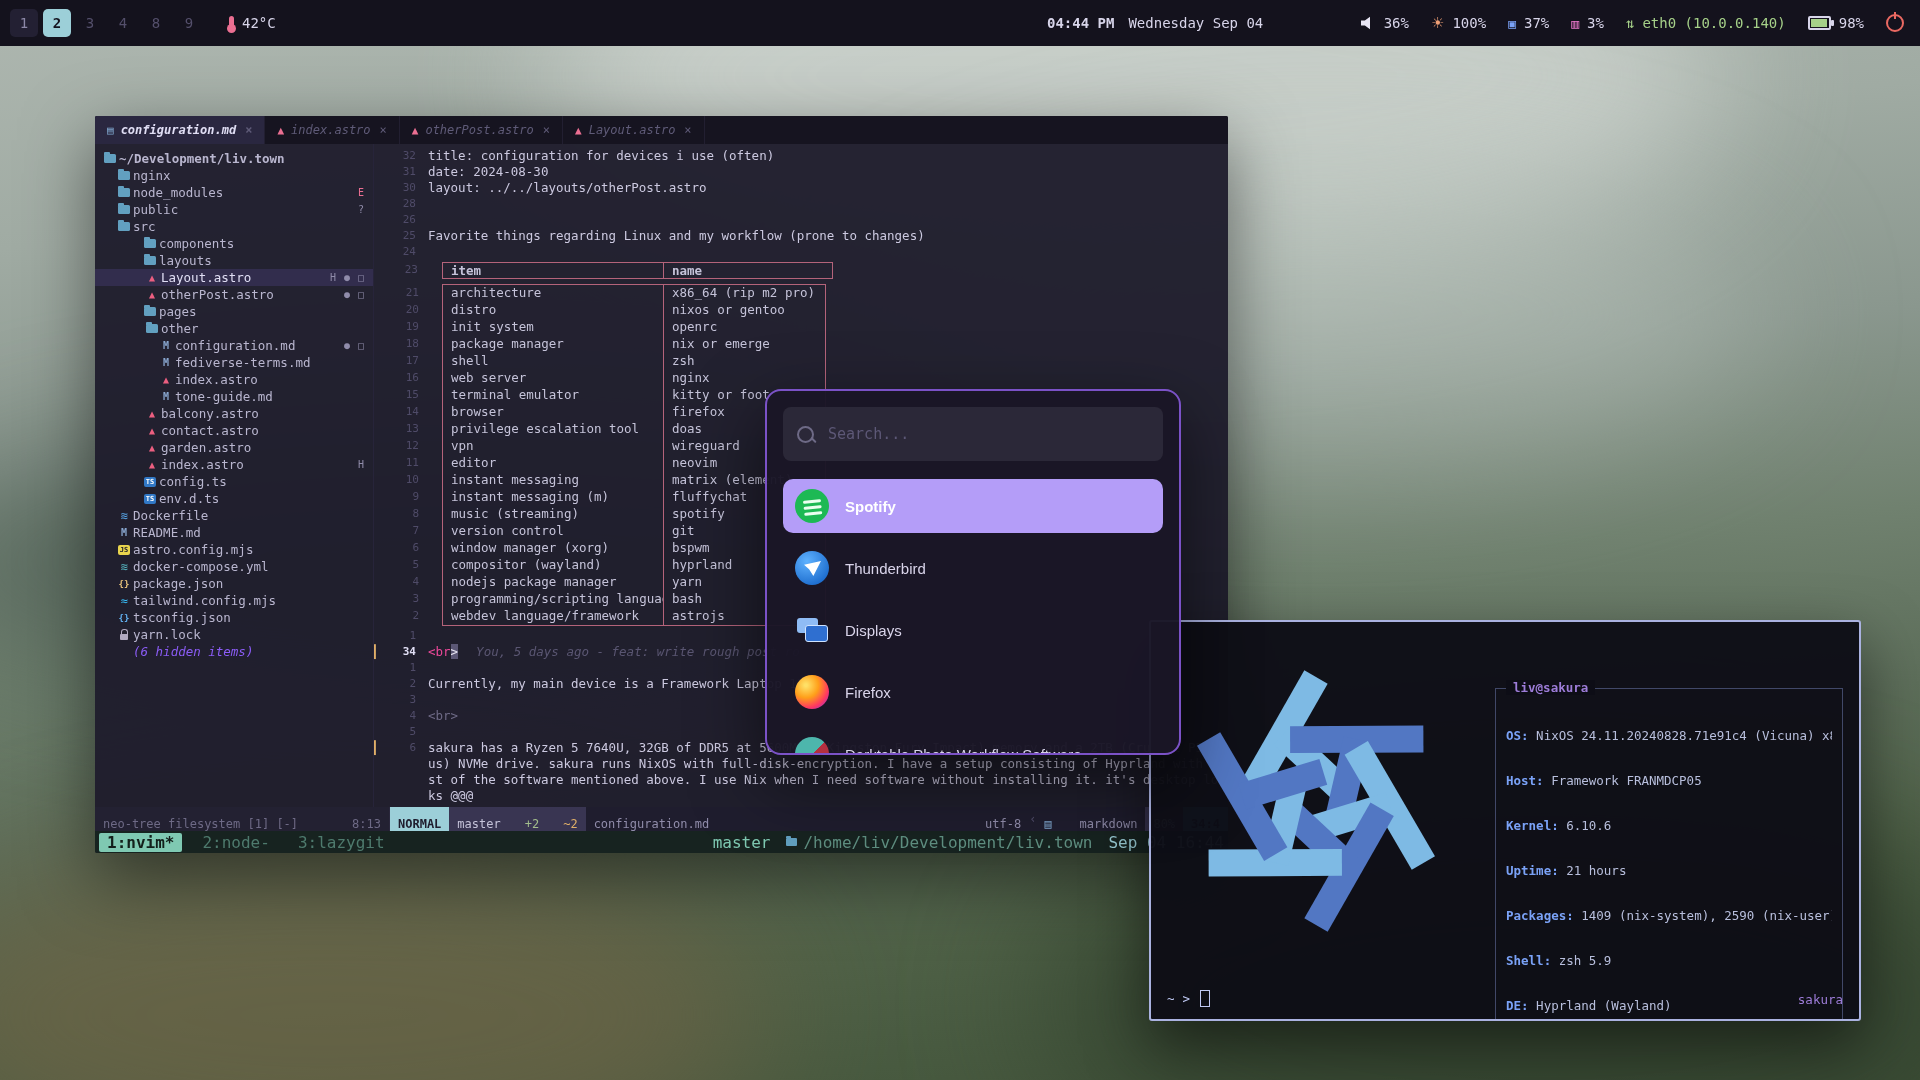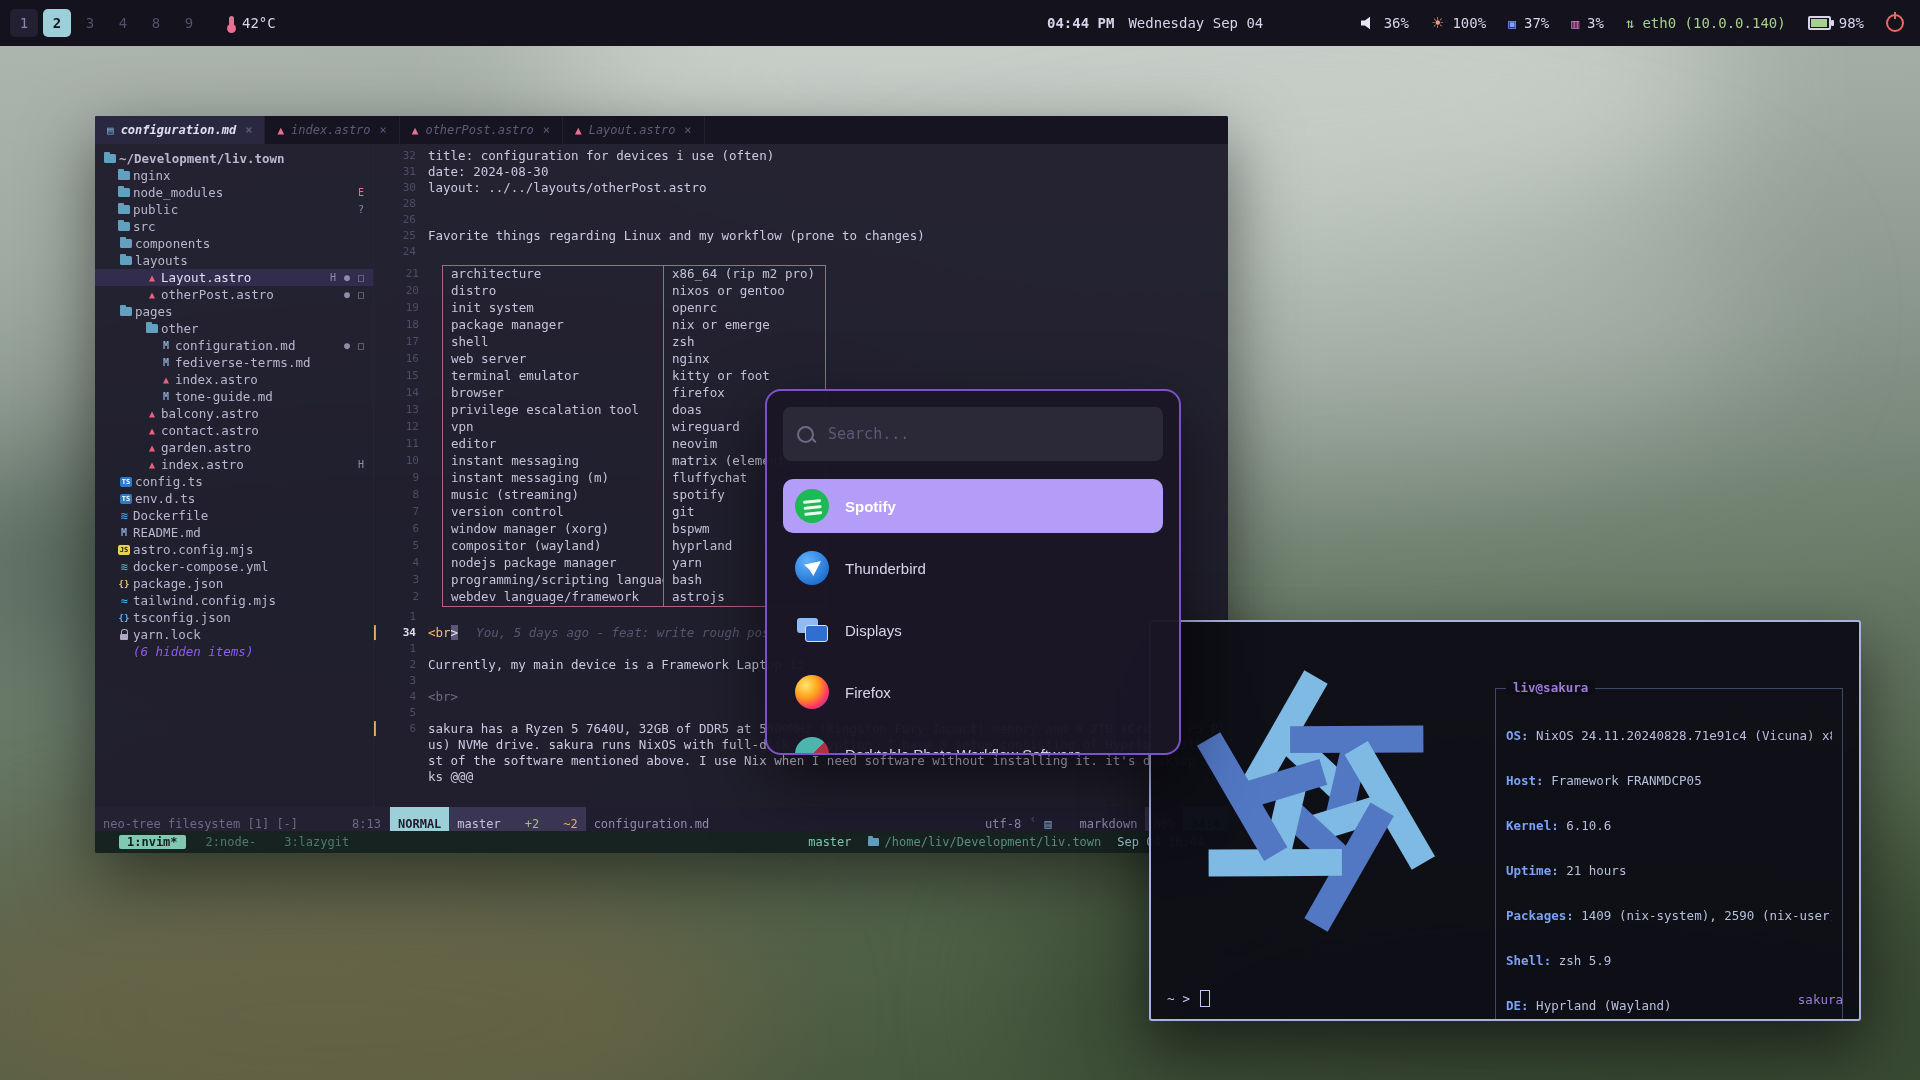--- a/index.html
+++ b/index.html
@@ -57,21 +57,21 @@
   .tab[data-icon="astro"] .tab-ic::before{content:"▲";color:#eb6f92;}
   .tab-close{font-style:normal;color:#5f5b78;margin-left:2px;}
 
   .ed-body{display:flex;flex:1;min-height:0;}
   
   .tree{width:278px;flex:none;font-size:12.5px;color:#b9b6cf;padding-top:6px;overflow:hidden;
         border-right:1px solid #27243a;}
   .tree-row{height:17px;display:flex;align-items:center;white-space:pre;cursor:default;}
   .tree-row[data-ind="0"]{padding-left:6px;font-weight:bold;}
   .tree-row[data-ind="1"]{padding-left:20px;}
-  .tree-row[data-ind="2"]{padding-left:22px;}
+  .tree-row[data-ind="2"]{padding-left:46px;}
   .tree-row[data-ind="3"]{padding-left:48px;}
   .tree-row[data-ind="4"]{padding-left:62px;}
   .tree-row[data-state="selected"]{background:#322d4d;color:#e0def4;}
   .tree-row[data-state="note"]{color:#8b5cf6;font-style:italic;}
   .t-icon{width:18px;flex:none;display:inline-flex;align-items:center;justify-content:center;position:relative;height:14px;}
   .tree-row[data-icon="folder"] .t-icon::before,
   .tree-row[data-icon="folder-open"] .t-icon::before{content:"";width:12px;height:9px;background:#62a0c0;border-radius:1.5px;}
   .tree-row[data-icon="folder"] .t-icon::after,
   .tree-row[data-icon="folder-open"] .t-icon::after{content:"";position:absolute;left:3px;top:0px;width:6px;height:3px;background:#62a0c0;border-radius:1px 1px 0 0;}
   .tree-row[data-icon="md"] .t-icon::before{content:"M";color:#89a7d0;font-size:10px;font-weight:bold;}
@@ -127,22 +127,22 @@
   .seg-git .plus{color:#a3be8c;} .seg-git .tilde{color:#e0af68;}
   .seg-file{color:#908caa;}
   .sl-spacer{flex:1;}
   .sl-sep{color:#514d6a;display:flex;align-items:center;}
   .sl-sep::before{content:"‹";}
   .ft-ic{color:#7fa5cc;margin-right:4px;}
   .seg-pct{background:#393552;color:#c5c3d9;}
   .seg-pos{background:#3e8fb0;color:#191724;font-weight:bold;}
 
   
-  .tmuxbar{height:22px;flex:none;background:#172320;display:flex;align-items:center;font-size:12px;
-           color:#4e7a6d;padding:0 24px;gap:12px;}
+  .tmuxbar{height:22px;flex:none;background:#172320;display:flex;align-items:center;font-size:16px;
+           color:#4e7a6d;padding:0 4px;gap:12px;}
   .twin{padding:0 8px;border-radius:2px;white-space:pre;}
   .twin[data-state="active"]{background:#7fc9b2;color:#13201b;font-weight:bold;}
   .tmux-right{margin-left:auto;display:flex;align-items:center;gap:16px;}
   .tmux-branch{color:#7fc9b2;}
   .tmux-path{color:#5f8f81;display:flex;align-items:center;gap:6px;}
   .mini-folder{width:11px;height:8px;background:#62a0c0;border-radius:1px;position:relative;display:inline-block;}
   .mini-folder::after{content:"";position:absolute;left:0;top:-2px;width:5px;height:2px;background:#62a0c0;border-radius:1px 1px 0 0;}
   .tmux-date{color:#9ccfd8;}
 
   
@@ -511,20 +511,25 @@
           <span class="btext">Favorite things regarding Linux and my workflow (prone to changes)</span>
         </div>
 
         <div class="bline">
           <span class="sign"></span>
           <span class="ln">24</span>
           <span class="btext"></span>
         </div>
 
       <div class="mdtable">
+        <div class="t-headrow">
+          <span class="ln">23</span>
+          <div class="hcell c1">item</div>
+          <div class="hcell c2">name</div>
+        </div>
         <div class="t-bodybox">
 
             <div class="trow">
               <span class="ln">21</span>
               <div class="tcell c1">architecture</div>
               <div class="tcell c2">x86_64 (rip m2 pro)</div>
             </div>
 
             <div class="trow">
               <span class="ln">20</span>
@@ -645,21 +650,21 @@
 
         <div class="bline">
           <span class="sign"></span>
           <span class="ln">1</span>
           <span class="btext"></span>
         </div>
 
       <div class="bline">
         <span class="sign" data-sign="y"></span>
         <span class="ln lncur">34</span>
-        <span class="btext" data-cls="tag"><span class="tagtext" style="color:#fdba74">&lt;br</span><span class="cursor-block">&gt;</span><span class="blame">You, 5 days ago - feat: write rough post ro</span></span>
+        <span class="btext" data-cls="tag"><span class="tagtext" style="color:#ec4899">&lt;br</span><span class="cursor-block">&gt;</span><span class="blame">You, 5 days ago - feat: write rough post ro</span></span>
       </div>
 
         <div class="bline auto">
           <span class="sign"></span>
           <span class="ln">1</span>
           <span class="btext"></span>
         </div>
 
         <div class="bline auto">
           <span class="sign"></span>

